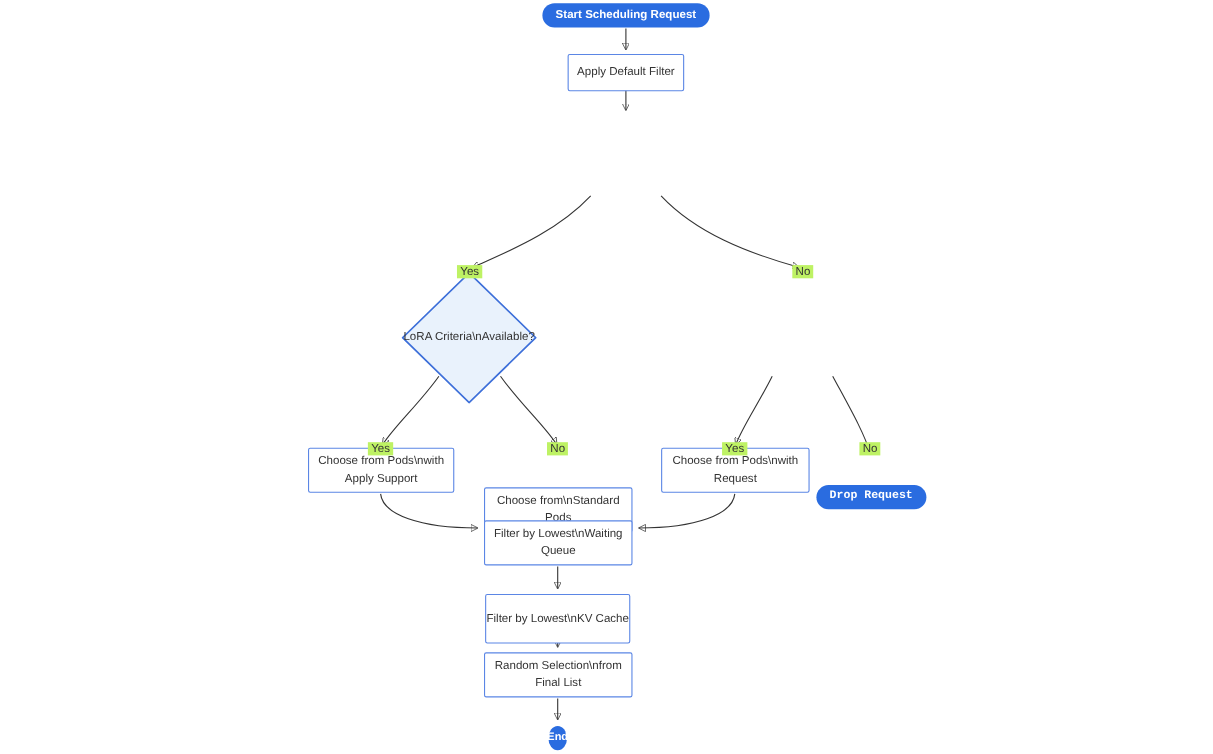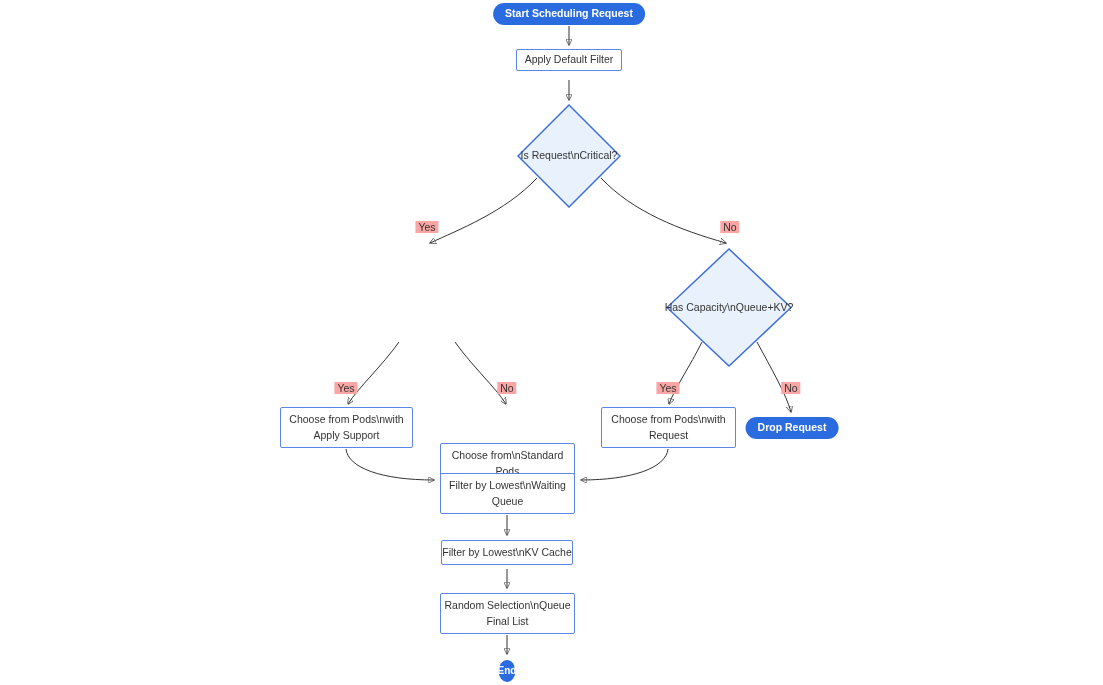--- a/index.html
+++ b/index.html
@@ -24,22 +24,22 @@
   .pill-end{
     background:#2a6ce0;color:#ffffff;font-weight:bold;border-radius:50%;
     width:17px;height:22px;transform:translateX(-50%);font-size:10px;
     flex-direction:row;
   }
   .diamond{padding:0;}
   .dshape{position:absolute;left:0;top:0;width:100%;height:100%;}
   .dshape polygon{fill:#e9f2fc;stroke:#3d6fd9;stroke-width:1.5;vector-effect:non-scaling-stroke;}
   .dlabel{position:relative;z-index:2;white-space:nowrap;}
   .edge-label{
-    position:absolute;transform:translate(-50%,-50%);background:#fca5a5;
-    padding:0 3px;font-size:10.5px;color:#333333;z-index:3;white-space:nowrap;
+    position:absolute;transform:translate(-50%,-50%);background:#bef264;
+    padding:0 3px;font-size:10.5px;color:#333333;z-index:3;white-space:nowrap;margin-top:20px;
   }
 </style>
 </head>
 <body>
 
 <div class="canvas">
 
   <svg class="edges" width="1103" height="685" viewBox="0 0 1103 685">
     <defs>
       <marker id="arrow" viewBox="0 0 10 10" refX="9" refY="5" markerWidth="6.5" markerHeight="6.5" orient="auto-start-reverse">
@@ -59,69 +59,63 @@
     <path d="M668,449 C666,468 632,480 581,480" marker-end="url(#arrow)"></path>
     <path d="M507,515 L507,535" marker-end="url(#arrow)"></path>
     <path d="M507,569 L507,588" marker-end="url(#arrow)"></path>
     <path d="M507,635 L507,654" marker-end="url(#arrow)"></path>
   </svg>
 
   <div class="node pill" style="left:569px;top:3px;">
     <span>Start Scheduling Request</span>
   </div>
 
-  <div class="node rect" style="left:516px;top:49px;width:106px;height:22px;">
+  <div class="node rect" style="left:516px;top:49px;width:106px;height:34px;">
     <span>Apply Default Filter</span>
   </div>
 
-  <div class="node diamond" style="left:517px;top:104px;width:104px;height:104px;">
-    <svg class="dshape" viewBox="0 0 104 104" preserveAspectRatio="none">
-      <polygon points="52,1 103,52 52,103 1,52"></polygon>
+
+  <div class="node diamond" style="left:365px;top:247px;width:123px;height:120px;">
+    <svg class="dshape" viewBox="0 0 123 120" preserveAspectRatio="none">
+      <polygon points="61.5,1 122,60 61.5,119 1,60"></polygon>
     </svg>
-    <div class="dlabel">Is Request\nCritical?</div>
+    <div class="dlabel">LoRA Criteria\nAvailable?</div>
   </div>
 
-
-  <div class="node diamond" style="left:666px;top:248px;width:126px;height:119px;">
-    <svg class="dshape" viewBox="0 0 126 119" preserveAspectRatio="none">
-      <polygon points="63,1 125,59.5 63,118 1,59.5"></polygon>
-    </svg>
-    <div class="dlabel">Has Capacity\nQueue+KV?</div>
-  </div>
 
   <div class="node rect" style="left:280px;top:407px;width:133px;height:41px;">
     <span>Choose from Pods\nwith</span>
     <span>Apply Support</span>
   </div>
 
   <div class="node rect" style="left:440px;top:407px;width:135px;height:41px;margin-top:36px;">
     <span>Choose from\nStandard</span>
     <span>Pods</span>
   </div>
 
   <div class="node rect" style="left:601px;top:407px;width:135px;height:41px;">
     <span>Choose from Pods\nwith</span>
     <span>Request</span>
   </div>
 
-  <div class="node pill" style="left:792px;top:417px;">
+  <div class="node pill" style="left:792px;top:441px;font-family:Liberation Mono, monospace;">
     <span>Drop Request</span>
   </div>
 
   <div class="node rect" style="left:440px;top:473px;width:135px;height:41px;">
     <span>Filter by Lowest\nWaiting</span>
     <span>Queue</span>
   </div>
 
-  <div class="node rect" style="left:441px;top:540px;width:132px;height:25px;">
+  <div class="node rect" style="left:441px;top:540px;width:132px;height:45px;">
     <span>Filter by Lowest\nKV Cache</span>
   </div>
 
   <div class="node rect" style="left:440px;top:593px;width:135px;height:41px;">
-    <span>Random Selection\nQueue</span>
+    <span>Random Selection\nfrom</span>
     <span>Final List</span>
   </div>
 
   <div class="node pill-end" style="left:507px;top:660px;position:absolute;display:flex;align-items:center;justify-content:center;">
     <span>End</span>
   </div>
 
   <div class="edge-label" style="left:427px;top:227px;">Yes</div>
   <div class="edge-label" style="left:730px;top:227px;">No</div>
   <div class="edge-label" style="left:346px;top:388px;">Yes</div>

